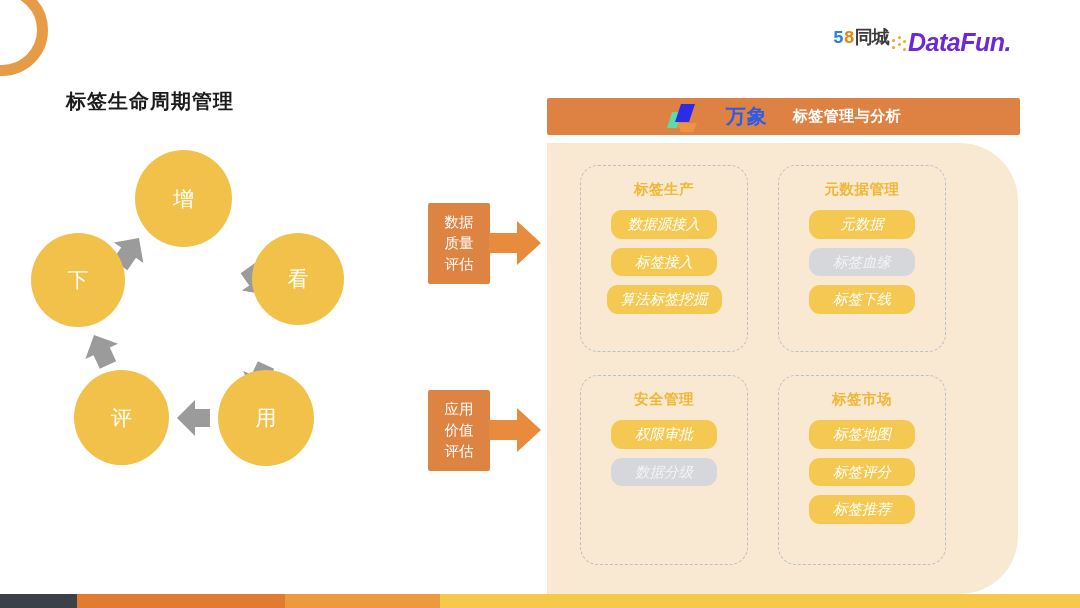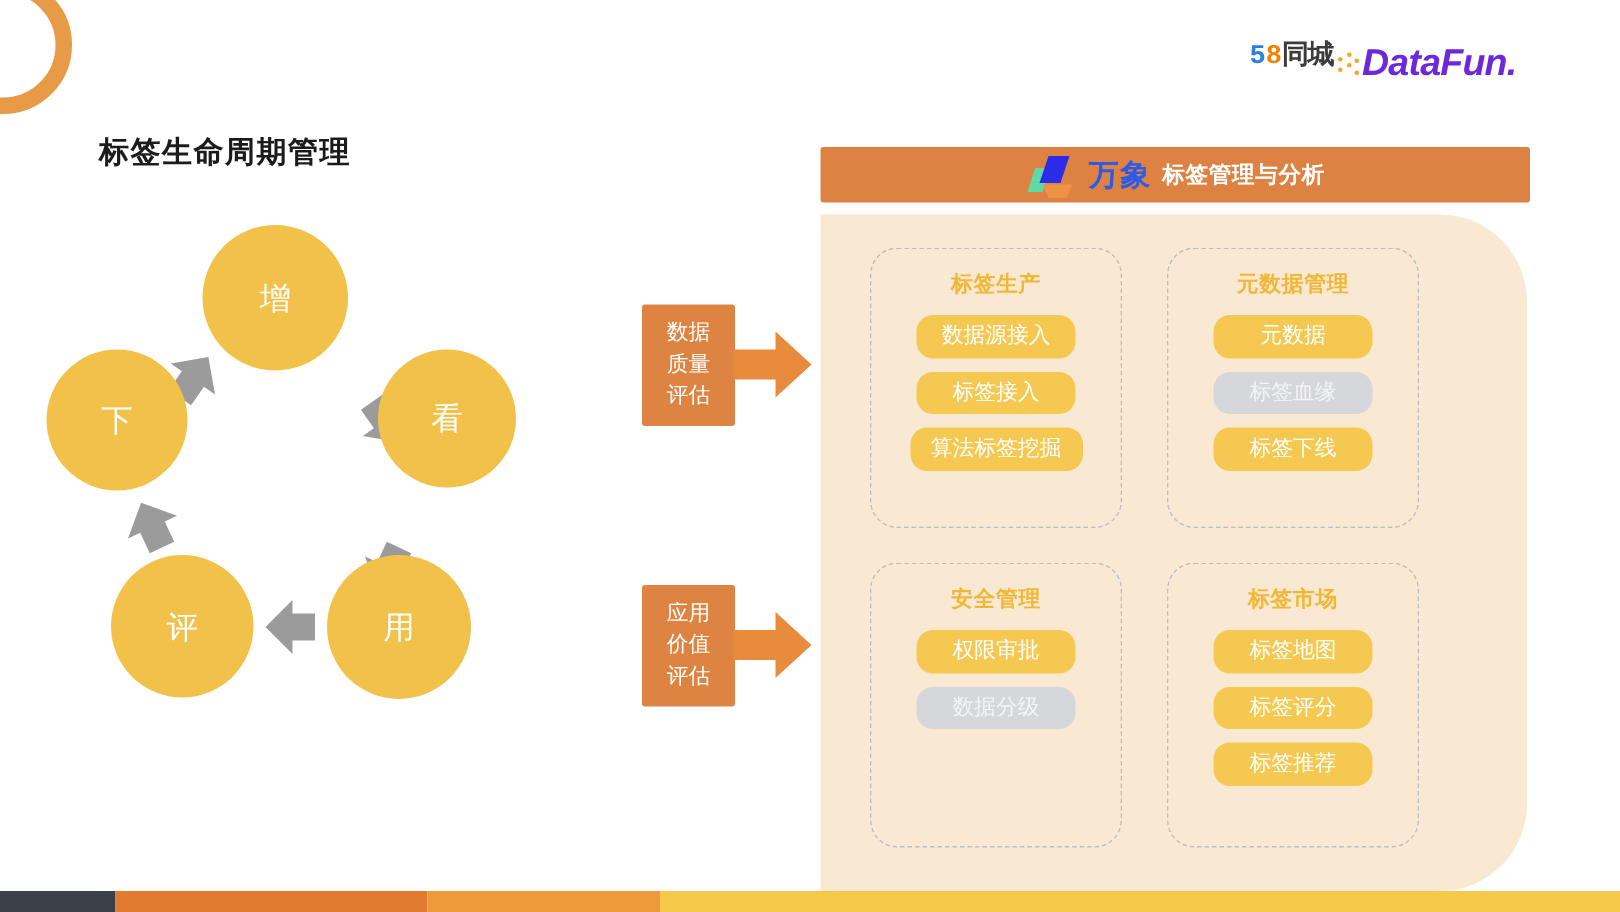--- a/index.html
+++ b/index.html
@@ -72,21 +72,21 @@
   .eval-arrow.a2{left:489px;top:408px;}
 
   
   .panel{
     position:absolute;left:547px;top:143px;width:471px;height:451px;
     background:#F9E9D2;border-radius:0 58px 58px 0;
   }
   .panel-header{
     position:absolute;left:547px;top:98px;width:473px;height:37px;
     background:#DE8243;border-radius:2px;
-    display:flex;align-items:center;justify-content:center;gap:4px;
+    display:flex;align-items:center;justify-content:center;gap:22px;
   }
   .wx-mark{position:relative;width:38px;height:30px;display:inline-block;}
   .wx-text{color:#2C5BE8;font-size:20px;font-weight:bold;letter-spacing:1px;}
   .panel-header-title{color:#ffffff;font-size:15px;font-weight:bold;letter-spacing:0.5px;margin-left:3px;}
 
   
   .group{
     position:absolute;border:1.6px dashed #B9BFC6;border-radius:18px;
     box-sizing:border-box;
   }
@@ -94,21 +94,21 @@
   .group.g2{left:778px;top:165px;width:168px;height:187px;}
   .group.g3{left:580px;top:375px;width:168px;height:190px;}
   .group.g4{left:778px;top:375px;width:168px;height:190px;}
   .group-title{
     text-align:center;color:#F0B836;font-size:14.5px;font-weight:bold;
     margin-top:14px;letter-spacing:0.5px;
   }
   .chips{display:flex;flex-direction:column;align-items:center;gap:9px;margin-top:11px;}
   .chip{
     background:#F5C951;color:#ffffff;font-size:14.5px;border-radius:11px;
-    padding:6px 14px;white-space:nowrap;line-height:1.15;min-width:78px;text-align:center;
+    padding:6px 14px;white-space:nowrap;line-height:1.15;min-width:78px;text-align:center;font-style:italic;
   }
   .chip.muted{background:#D6D7DA;color:#f4f4f4;}
 
   
   .bottom-strip{position:absolute;left:0;bottom:0;width:1080px;height:14px;display:flex;}
   .bottom-strip span{display:block;height:100%;}
 </style>
 </head>
 <body>
 

